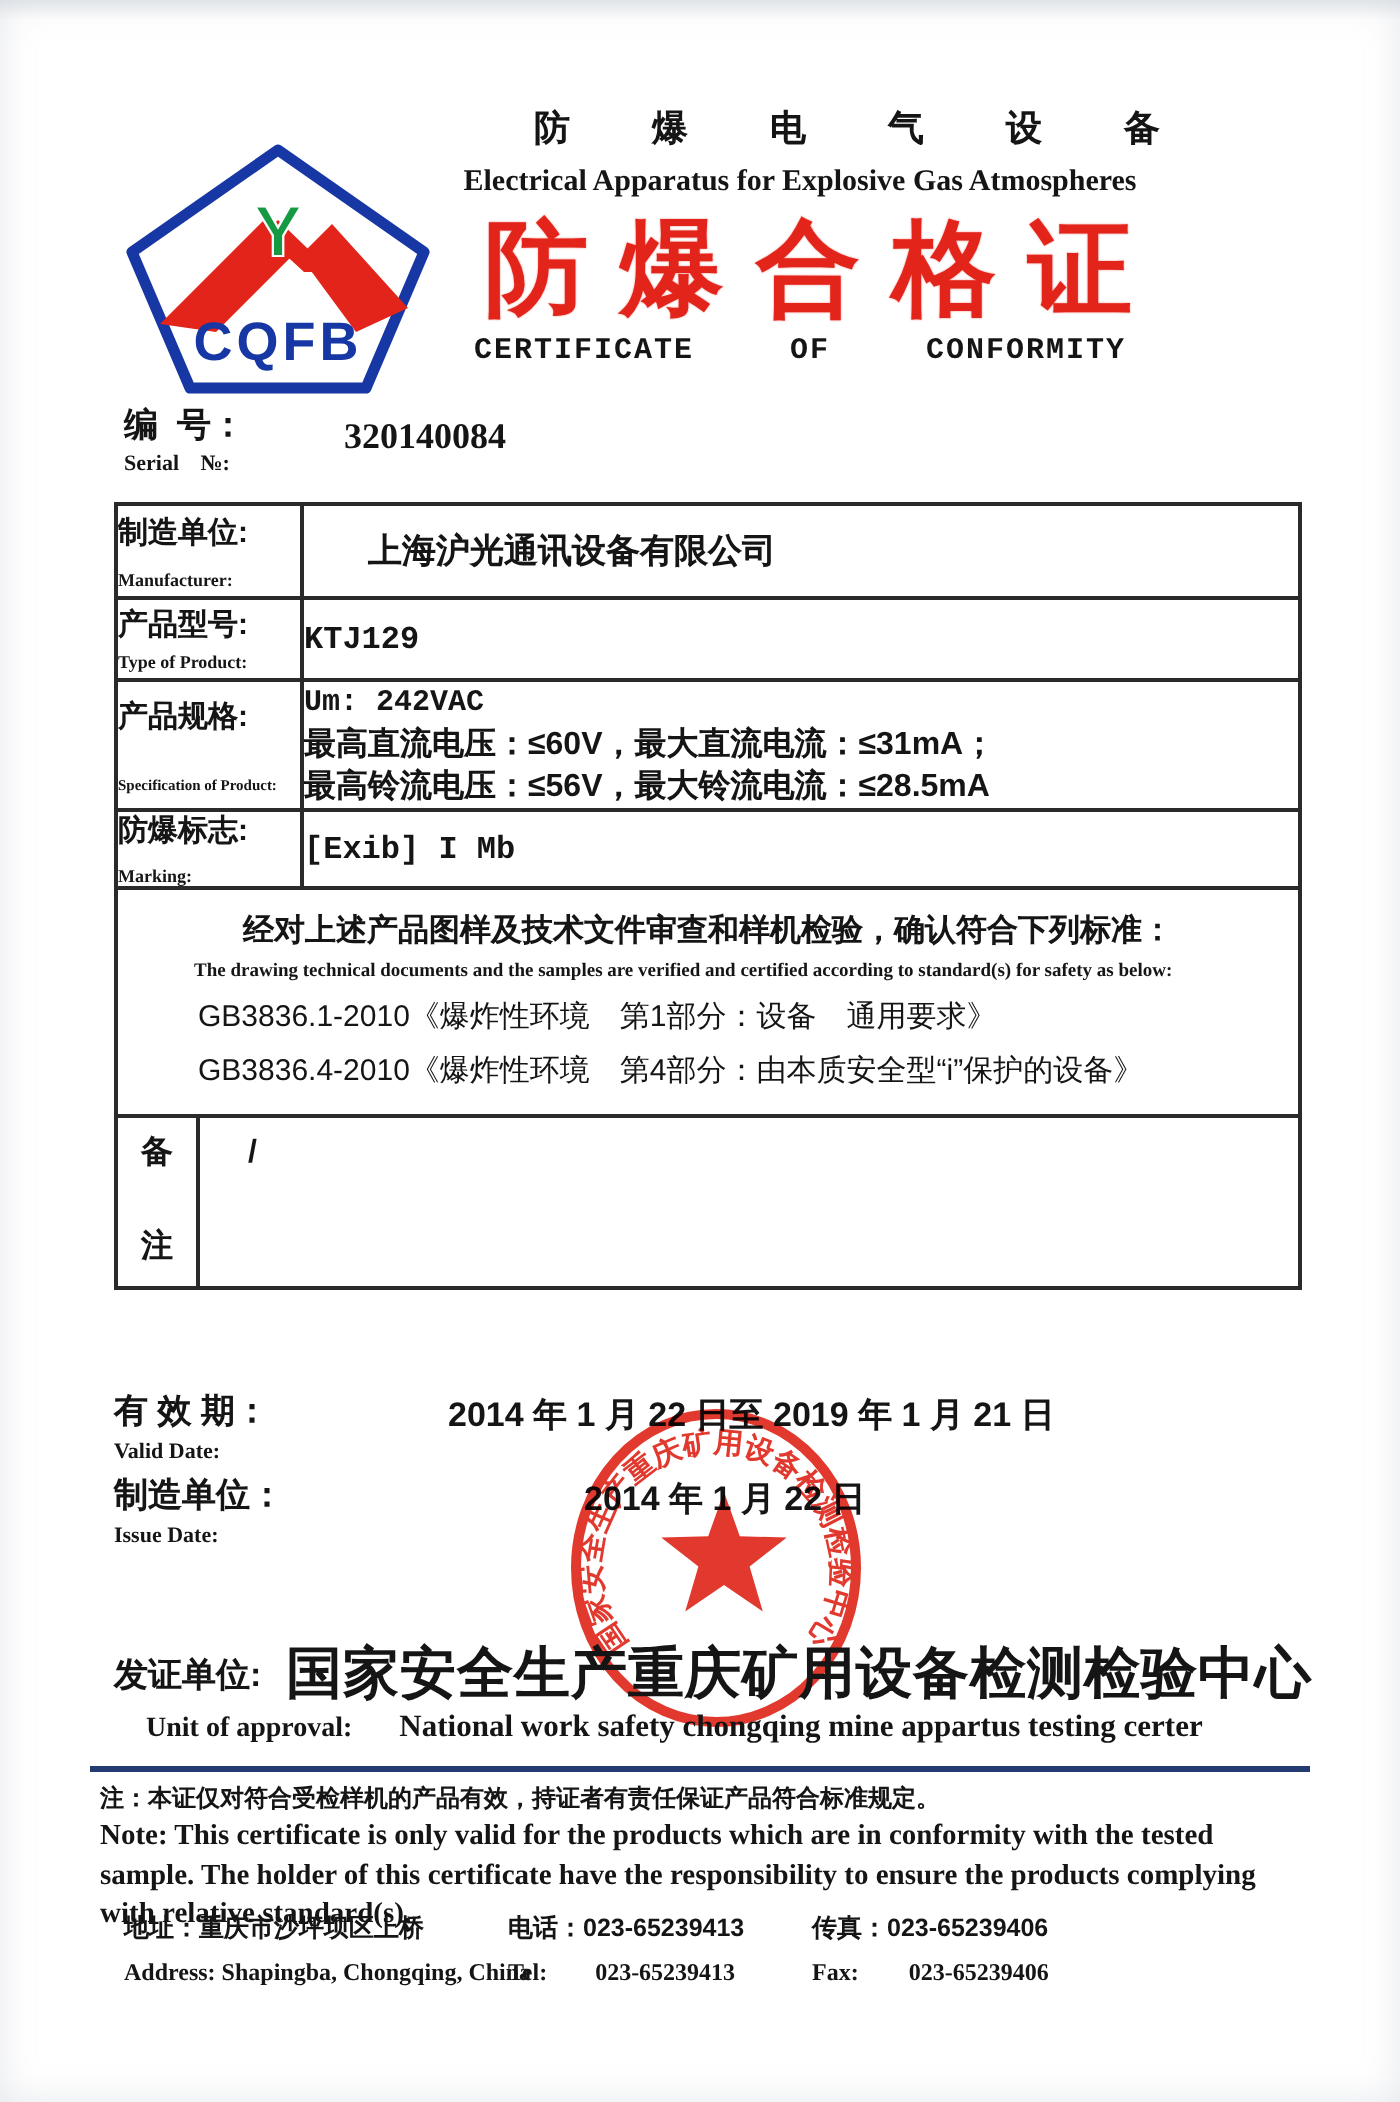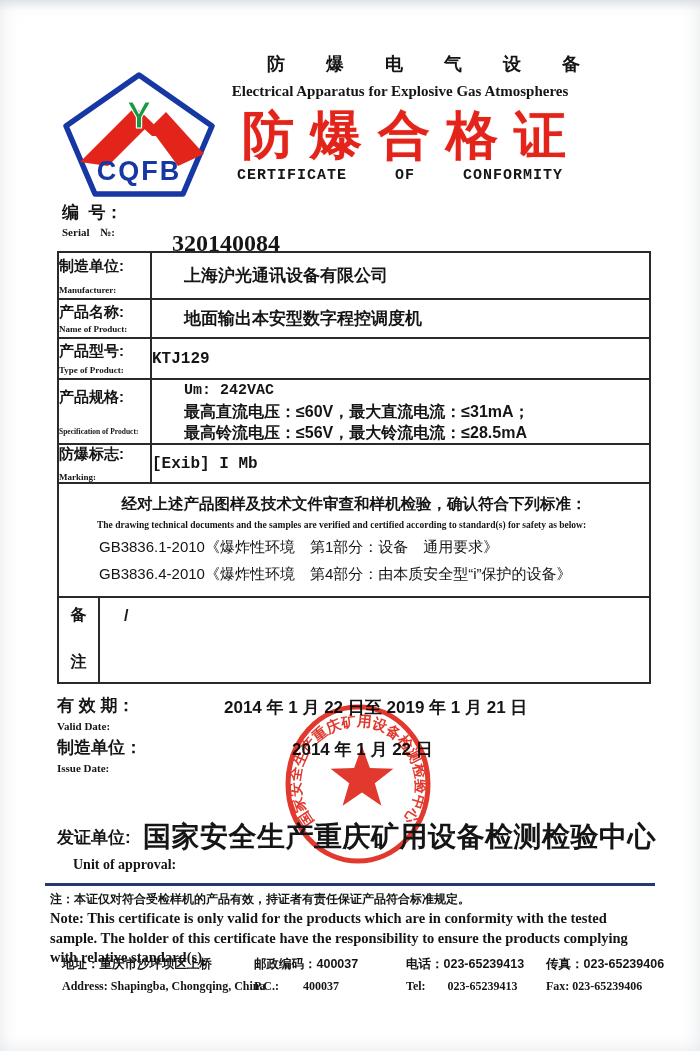--- a/index.html
+++ b/index.html
@@ -37,36 +37,36 @@
     margin-top:6px; font-family:"Liberation Mono", monospace;
     font-size:15px; font-weight:bold; white-space:nowrap;
     word-spacing:38px; letter-spacing:1px;
   }
 
   
   .serial { position:absolute; left:62px; top:201px; }
   .serial .cn { font-size:17px; font-weight:bold; white-space:pre; }
   .serial .en { font-family:"Liberation Serif", serif; font-size:11px; font-weight:bold; margin-top:2px; word-spacing:8px; }
   .serial-value {
-    position:absolute; left:172px; top:230px;
-    font-family:"Liberation Serif", serif; font-size:24px; font-weight:bold;
+    position:absolute; left:172px; top:208px;
+    font-family:"Liberation Serif", serif; font-size:18px; font-weight:bold;
   }
 
   
   table.cert { position:absolute; left:57px; top:251px; width:594px; border-collapse:collapse; table-layout:fixed;border-radius:24px; }
   table.cert td { border:2px solid #2a2a2a; vertical-align:middle; padding:0; }
   td.lblcell { width:93px; padding:5px 4px 4px 7px; }
   .lbl { display:flex; flex-direction:column; justify-content:space-between; }
   .lbl .cn { font-size:15px; font-weight:bold; white-space:nowrap; }
   .lbl .en { font-family:"Liberation Serif", serif; font-size:9px; font-weight:bold; white-space:nowrap; }
   .lbl.tiny .en { font-size:7.5px; }
   td.valcell { padding-left:13px; }
   .val-cn { font-size:17px; font-weight:600;padding-left:32px; }
   .val-mono { font-family:"Liberation Mono", monospace; font-size:16px; font-weight:bold; }
-  .spec-line { font-size:16px; font-weight:600; line-height:21px; white-space:nowrap;padding-left:32px; }
+  .spec-line { font-size:16px; font-weight:600; line-height:21px; white-space:nowrap; }
   .spec-line.mono { font-family:"Liberation Mono", monospace; font-size:15px; font-weight:bold; }
 
   .std-cell { padding:8px 10px 6px 10px !important; vertical-align:top !important; }
   .std-head-cn { text-align:center; font-size:15.5px; font-weight:bold; margin-top:2px; }
   .std-head-en { font-family:"Liberation Serif", serif; font-size:9.5px; font-weight:bold; margin:5px 0 3px 28px; }
   .std-item { font-size:15px; font-weight:500; margin:8px 0 0 30px; white-space:nowrap; }
 
   .remark-wrap { display:flex; height:84px; }
   .remark-label {
     width:41px; border-right:2px solid #2a2a2a;
@@ -140,31 +140,20 @@
     <tbody>
         <tr style="height:47px">
       <td class="lblcell">
         <div class="lbl" style="height:38px">
           <span class="cn">制造单位:</span>
           <span class="en">Manufacturer:</span>
         </div>
       </td>
       <td class="valcell">
         <span class="val-cn">上海沪光通讯设备有限公司</span>
-      </td>
-    </tr>
-    <tr style="height:39px">
-      <td class="lblcell">
-        <div class="lbl" style="height:31px">
-          <span class="cn">产品名称:</span>
-          <span class="en">Name of Product:</span>
-        </div>
-      </td>
-      <td class="valcell">
-        <span class="val-cn">地面输出本安型数字程控调度机</span>
       </td>
     </tr>
     <tr style="height:41px">
       <td class="lblcell">
         <div class="lbl" style="height:33px">
           <span class="cn">产品型号:</span>
           <span class="en">Type of Product:</span>
         </div>
       </td>
       <td class="valcell">
@@ -236,36 +225,33 @@
       <path id="sealArc" d="M42,129 A58,58 0 1 1 124,129" fill="none"></path>
     </defs>
     <text font-size="14.5" font-weight="bold" fill="#e0281c" font-family="Liberation Sans, sans-serif">
       <textPath href="#sealArc" startOffset="4" textLength="262" lengthAdjust="spacing">国家安全生产重庆矿用设备检测检验中心</textPath>
     </text>
   </svg>
 
   <div class="approval-label">发证单位:</div>
   <div class="approval-label-en">Unit of approval:</div>
   <div class="approval-name">国家安全生产重庆矿用设备检测检验中心</div>
+  <div class="approval-name-en">National work safety chongqing mine appartus testing certer</div>
 
   <div class="divider"></div>
 
   <div class="note">
     <div class="note-cn">注：本证仅对符合受检样机的产品有效，持证者有责任保证产品符合标准规定。</div>
     <div class="note-en">Note: This certificate is only valid for the products which are in conformity with the tested sample. The holder of this certificate have the responsibility to ensure the products complying with relative standard(s).</div>
   </div>
 
   <div class="contact">
     <div class="contact-col">
       <div class="c-cn"><span class="lab">地址：</span><span>重庆市沙坪坝区上桥</span></div>
       <div class="c-en"><span class="lab">Address:</span> <span>Shapingba, Chongqing, China</span></div>
-    </div>
-    <div class="contact-col">
-      <div class="c-cn"><span class="lab">邮政编码：</span><span>400037</span></div>
-      <div class="c-en"><span class="lab">P.C.:</span><span>400037</span></div>
     </div>
     <div class="contact-col">
       <div class="c-cn"><span class="lab">电话：</span><span>023-65239413</span></div>
       <div class="c-en"><span class="lab">Tel:</span><span>023-65239413</span></div>
     </div>
     <div class="contact-col">
       <div class="c-cn"><span class="lab">传真：</span><span>023-65239406</span></div>
       <div class="c-en"><span class="lab">Fax:</span> <span>023-65239406</span></div>
     </div>
   </div>

